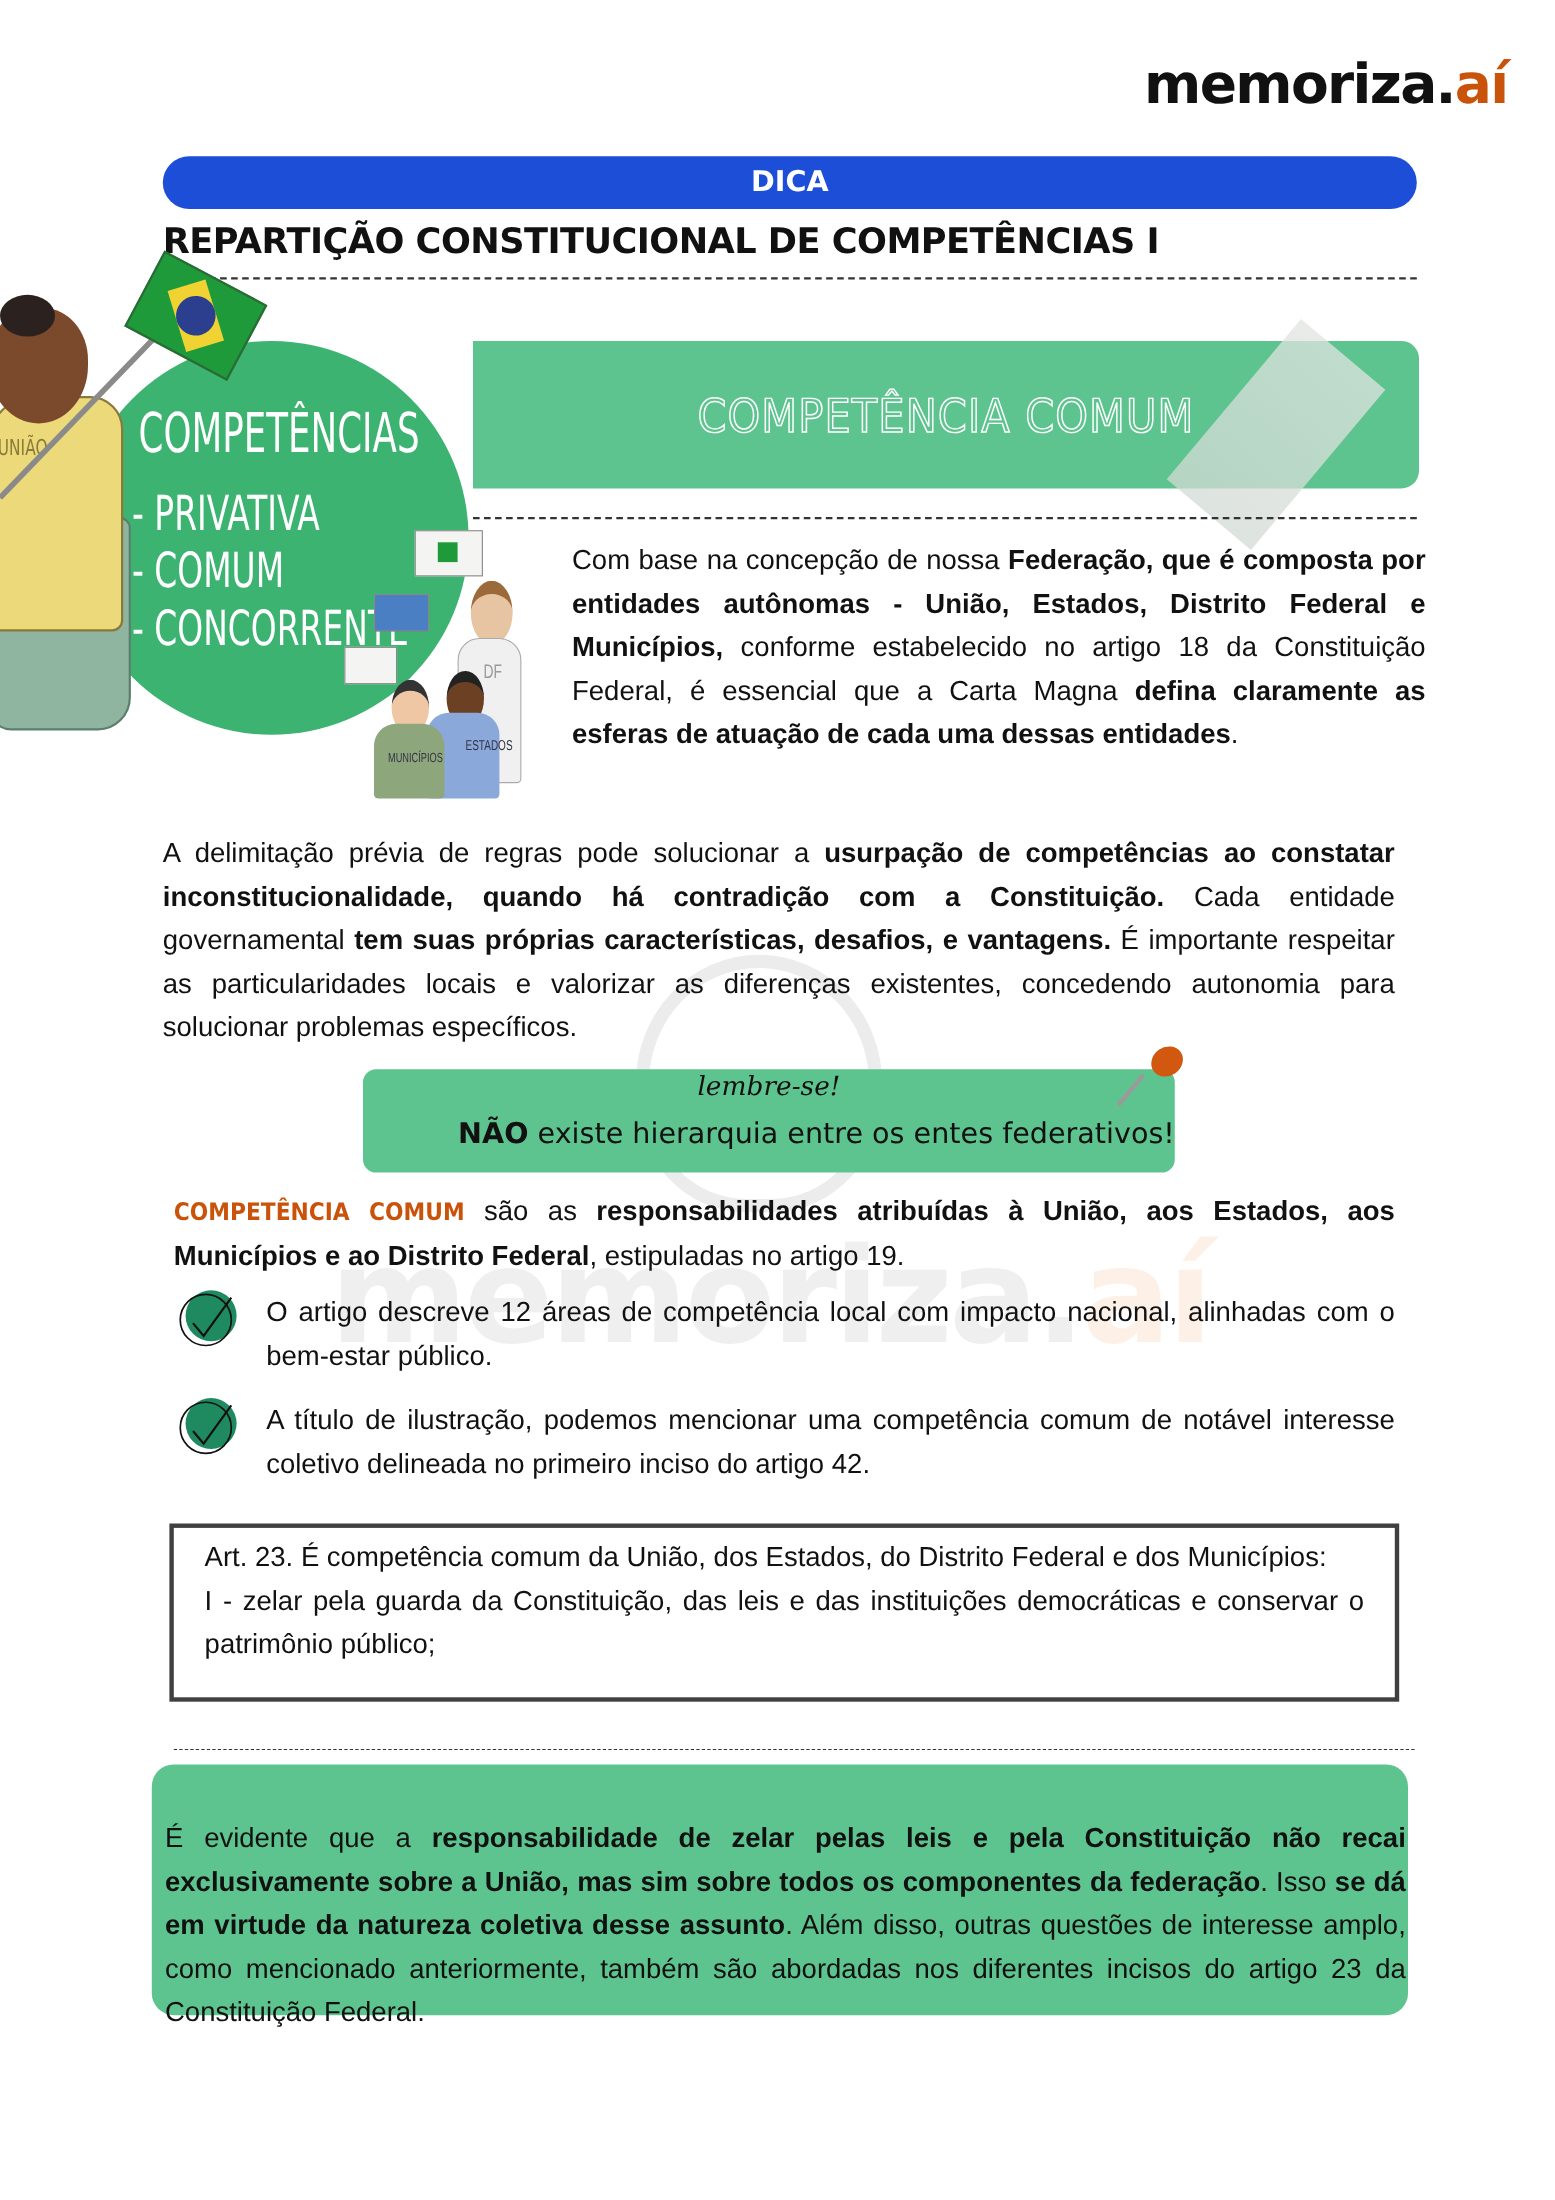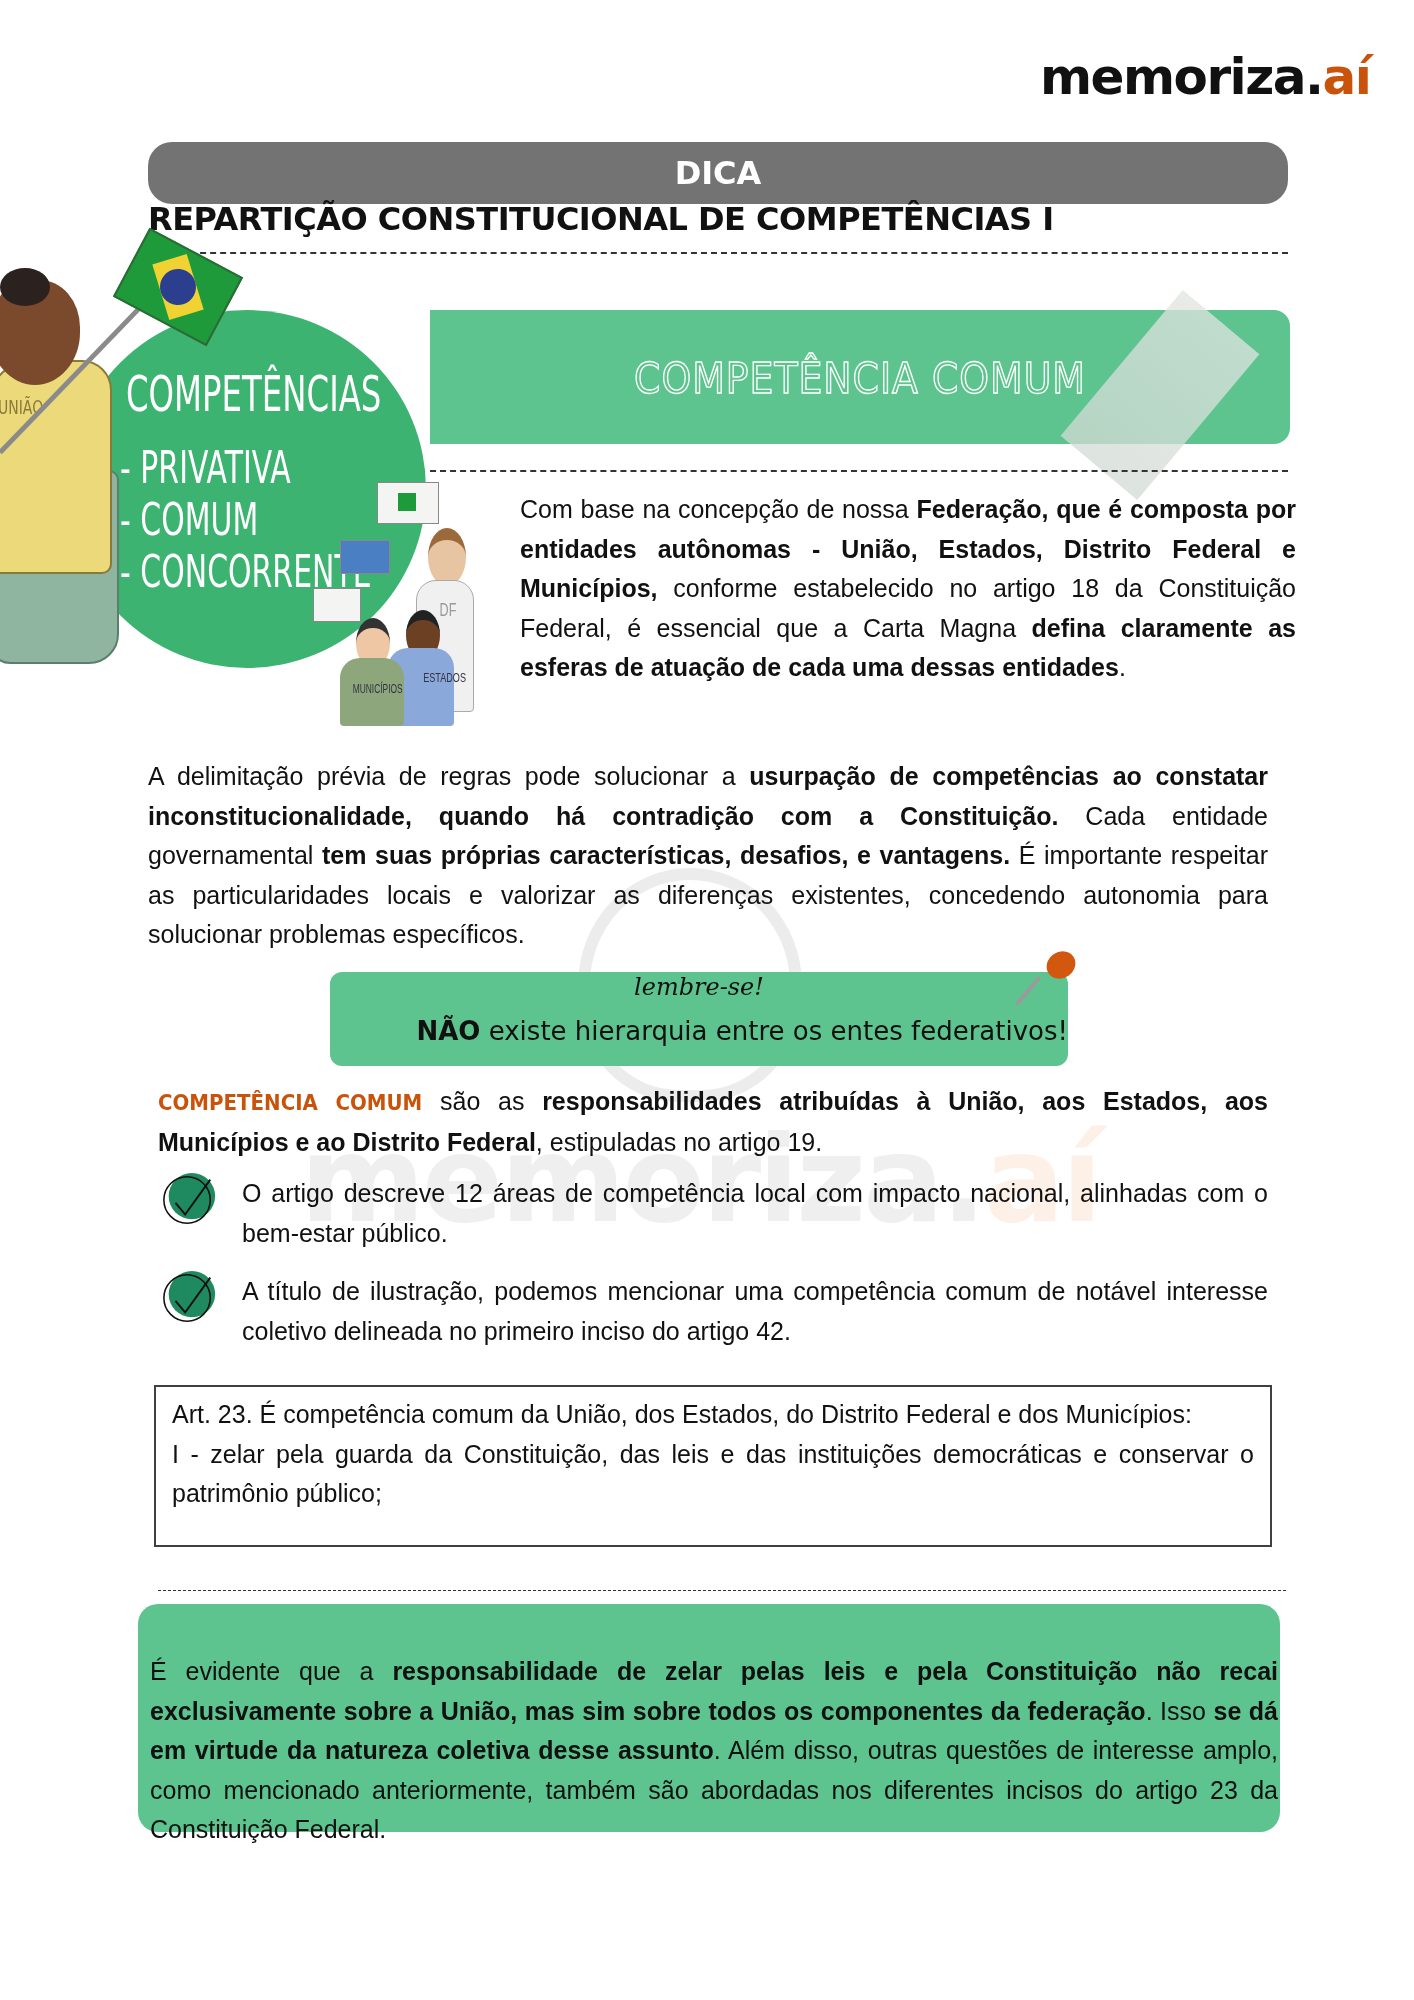--- a/index.html
+++ b/index.html
@@ -12,24 +12,24 @@
 
     
     .logo {
       left: 1040px; top: 48px; font-family: "DejaVu Sans", sans-serif;
       font-weight: 900; font-size: 50px; letter-spacing: -1.5px; color: #111;
     }
     .logo .accent { color: #c9530a; }
 
     
     .dica-pill {
-      left: 148px; top: 142px; width: 1140px; height: 62px;
-      background: #737373; border-radius: 24px;
+      left: 148px; top: 142px; width: 1140px; height: 48px;
+      background: #1d4ed8; border-radius: 24px;
       display: flex; align-items: center; justify-content: center;
-      color: #fff; font-weight: 900; font-size: 32px;
+      color: #fff; font-weight: 900; font-size: 26px;
       font-family: "DejaVu Sans", sans-serif; letter-spacing: 0px;
     }
     .main-title {
       left: 148px; top: 200px; width: 1140px; 
       font-weight: 800; font-size: 32px; font-family: "DejaVu Sans", sans-serif;
       letter-spacing: -0.5px; color: #111;
     }
     .dashline { border-top: 2px dashed #333; height: 0; }
 
     
@@ -145,22 +145,22 @@
     .common-label { color: #c9530a; font-weight: 800; font-family: "DejaVu Sans", sans-serif; font-size: 22px; }
     .common { left: 158px; top: 1082px; width: 1110px; }
 
     .check {
       width: 58px; height: 58px;
     }
     .bullet-text { left: 242px; width: 1026px; }
 
     
     .article {
-      left: 154px; top: 1385px; width: 1118px; height: 162px; border: 2px solid #404040;
-      box-sizing: border-box; padding: 8px 16px;
+      left: 154px; top: 1385px; width: 1118px; height: 162px; border: 4px solid #404040;
+      box-sizing: border-box; padding: 8px 28px;
     }
     .article .para { position: static; }
 
     
     .final {
       left: 138px; top: 1604px; width: 1142px; height: 228px; background: #5ec48f; border-radius: 20px;
     }
     .final-text { left: 150px; top: 1610px; width: 1128px; margin-top: 42px; }
   </style>
 </head>

